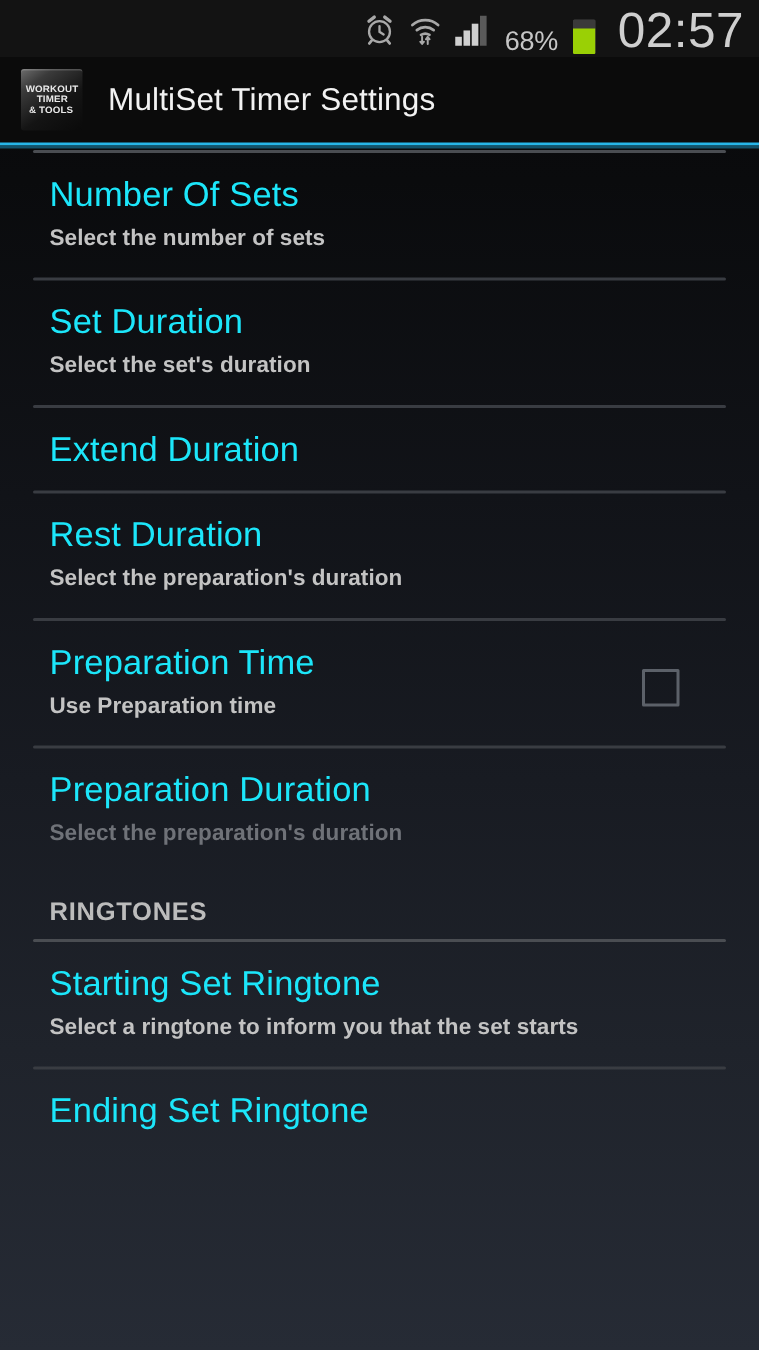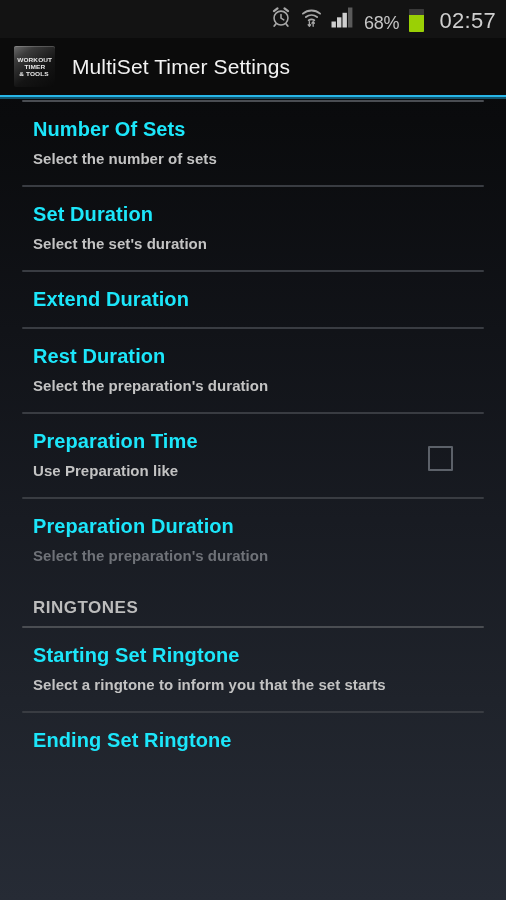--- a/index.html
+++ b/index.html
@@ -59,21 +59,21 @@
   .battery-nub {
     position: absolute; top: 0; left: 0; right: 0;
     height: 6px; background: #3a3a3a;
   }
   .battery-fill {
     position: absolute; left: 0; right: 0; bottom: 0;
     height: 17px; background: #9ad005;
   }
   .sb-clock {
     color: #cfcfcf;
-    font-size: 22px;
+    font-size: 33px;
     line-height: 1;
     letter-spacing: 0.3px;
     font-weight: 400;
   }
 
   
   .action-bar {
     position: relative;
     height: 57px;
     background: #0b0b0b;
@@ -145,22 +145,22 @@
 
   .pref-row {
     position: relative;
     padding: 14px 22px 14px 33px;
     display: flex;
     align-items: flex-start;
   }
   .pref-text { flex: 1 1 auto; min-width: 0; }
   .pref-title {
     color: #1ce6fa;
-    font-size: 20px;
-    font-weight: bold;
+    font-size: 23px;
+    font-weight: normal;
     line-height: 27px;
     letter-spacing: 0.1px;
   }
   .pref-summary {
     color: #c3c3c3;
     font-size: 15px;
     font-weight: bold;
     line-height: 24px;
     margin-top: 4px;
     letter-spacing: 0.05px;
@@ -272,21 +272,21 @@
       <div class="pref-text">
         <div class="pref-title">Rest Duration</div>
         <div class="pref-summary">Select the preparation's duration</div>
       </div>
     </div>
     <div class="divider thin"></div>
 
     <div class="pref-row">
       <div class="pref-text">
         <div class="pref-title">Preparation Time</div>
-        <div class="pref-summary">Use Preparation like</div>
+        <div class="pref-summary">Use Preparation time</div>
       </div>
       <div class="checkbox"></div>
     </div>
     <div class="divider thin"></div>
 
     <div class="pref-row disabled">
       <div class="pref-text">
         <div class="pref-title">Preparation Duration</div>
         <div class="pref-summary">Select the preparation's duration</div>
       </div>

